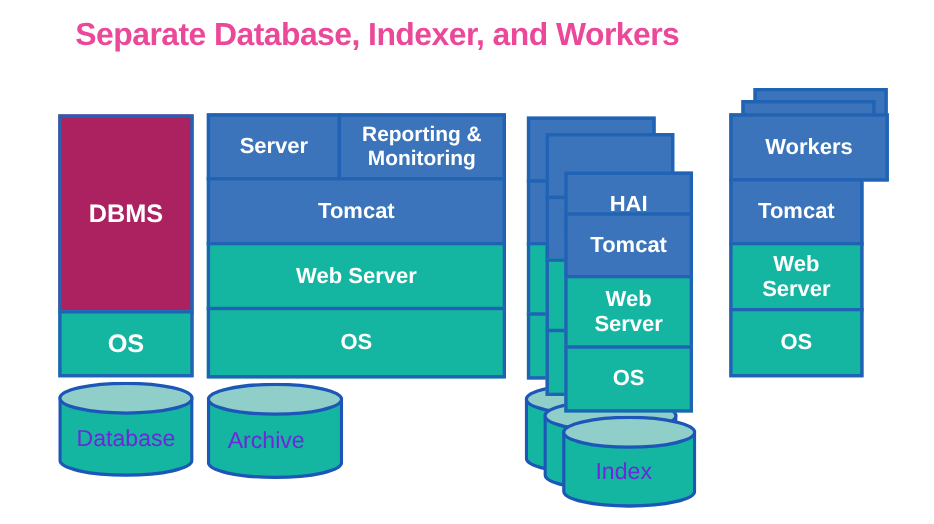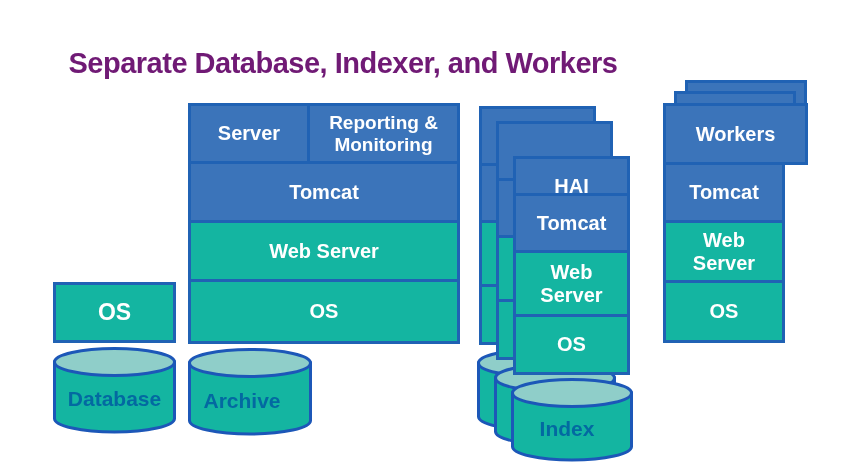--- a/index.html
+++ b/index.html
@@ -16,23 +16,22 @@
     overflow: hidden;
   }
   .title {
     position: absolute;
     left: 0;
     top: 16px;
     width: 686px;
     text-align: center;
     font-size: 29px;
     font-weight: bold;
-    color: #701a75;
+    color: #ec4899;
     letter-spacing: -0.5px;
-    margin-top: 31px;
   }
   .seg {
     position: absolute;
     box-sizing: border-box;
     border: 3px solid #2062b4;
     display: flex;
     align-items: center;
     justify-content: center;
     text-align: center;
     color: #ffffff;
@@ -52,32 +51,35 @@
   .cyl svg { position: absolute; left: 0; top: 0; }
   .cyl .cyl-label {
     position: absolute;
     left: 0;
     top: 16px;
     right: 0;
     bottom: 0;
     display: flex;
     align-items: center;
     justify-content: center;
-    color: #0369a1;
-    font-weight: bold;
+    color: #6d28d9;
+    font-weight: normal;
     font-size: 21px;
   }
 </style>
 </head>
 <body>
 
 <div id="canvas">
 
   <div class="title">Separate Database, Indexer, and Workers</div>
 
+  <div class="seg magenta big" style="left:53px; top:104px; width:123px; height:181px;">
+    <span>DBMS</span>
+  </div>
   <div class="seg teal big" style="left:53px; top:282px; width:123px; height:61px;">
     <span>OS</span>
   </div>
   <div class="cyl" style="left:53px; top:347px; width:123px; height:88px;">
     <svg width="123" height="88" viewBox="0 0 123 88">
       <path d="M1.5 15 L1.5 71.5 A60 13.5 0 0 0 121.5 71.5 L121.5 15 Z" fill="#14b5a1" stroke="#1c57b8" stroke-width="3"></path>
       <ellipse cx="61.5" cy="15" rx="60" ry="13.5" fill="#8fcec9" stroke="#1c57b8" stroke-width="3"></ellipse>
     </svg>
     <div class="cyl-label">Database</div>
   </div>

